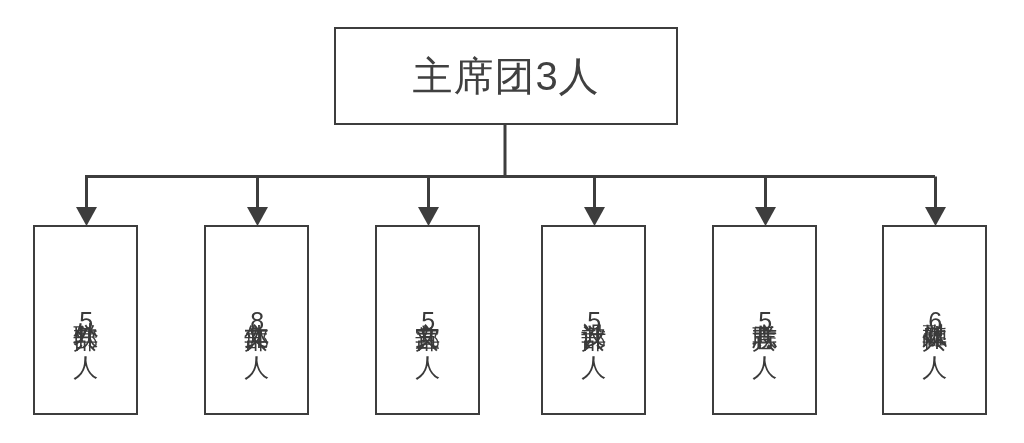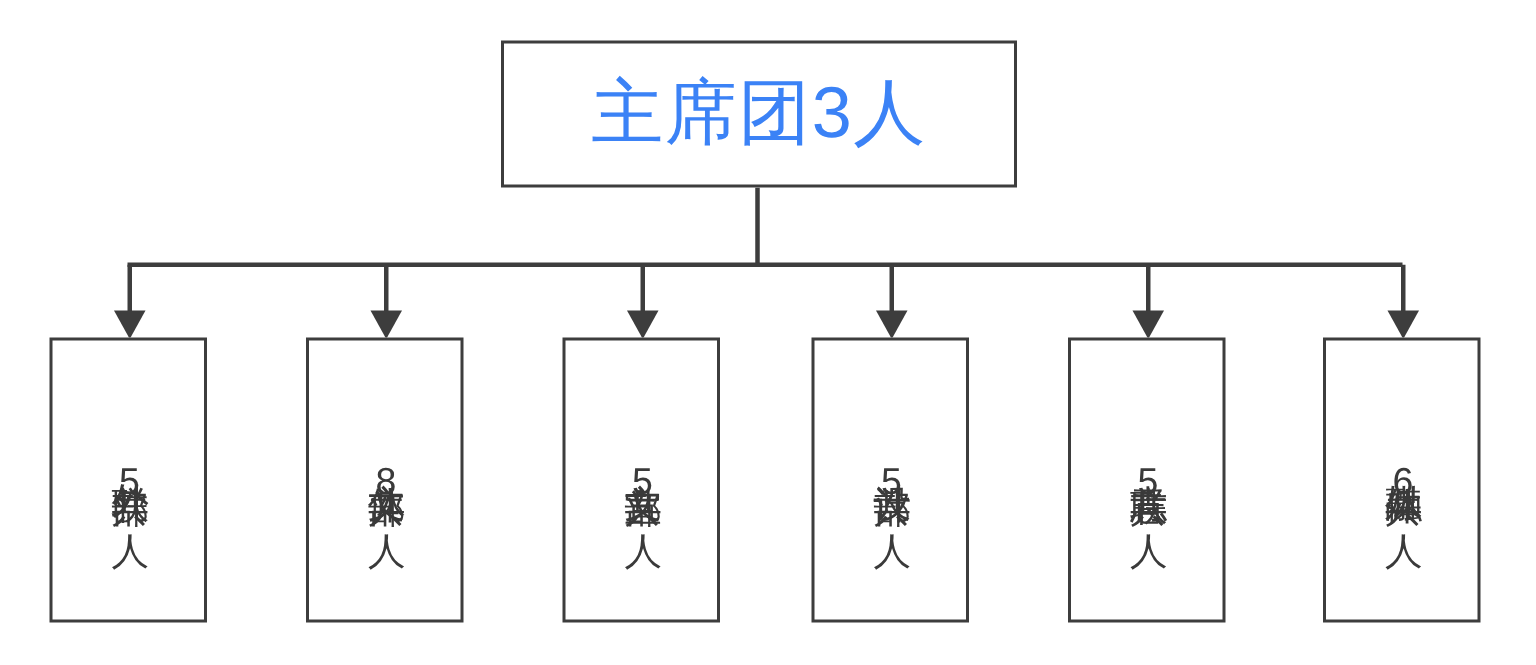--- a/index.html
+++ b/index.html
@@ -36,23 +36,23 @@
     align-items: center;
     justify-content: center;
   }
   .root-box {
     left: 334px;
     top: 27px;
     width: 344px;
     height: 98px;
   }
   .root-label {
-    font-size: 48px;
+    font-size: 40px;
     line-height: 1;
-    color: #3b82f6;
+    color: #404040;
     letter-spacing: 1px;
     white-space: nowrap;
   }
   .child-box {
     top: 225px;
     width: 105px;
     height: 190px;
   }
   .child-label {
     writing-mode: vertical-rl;

